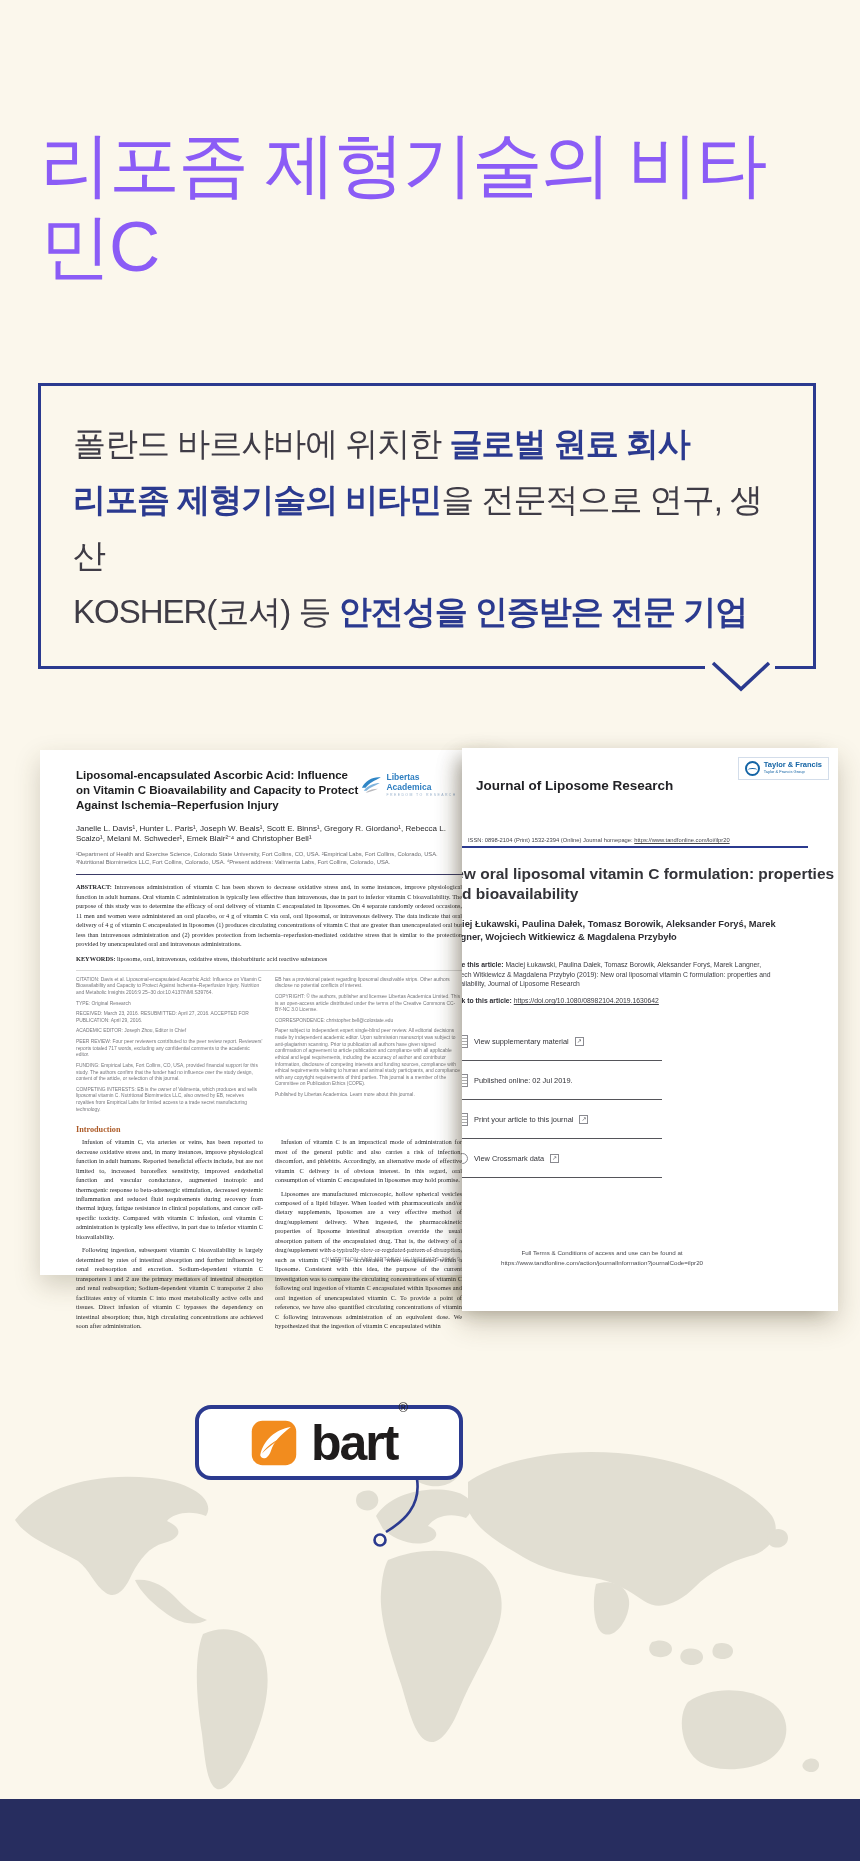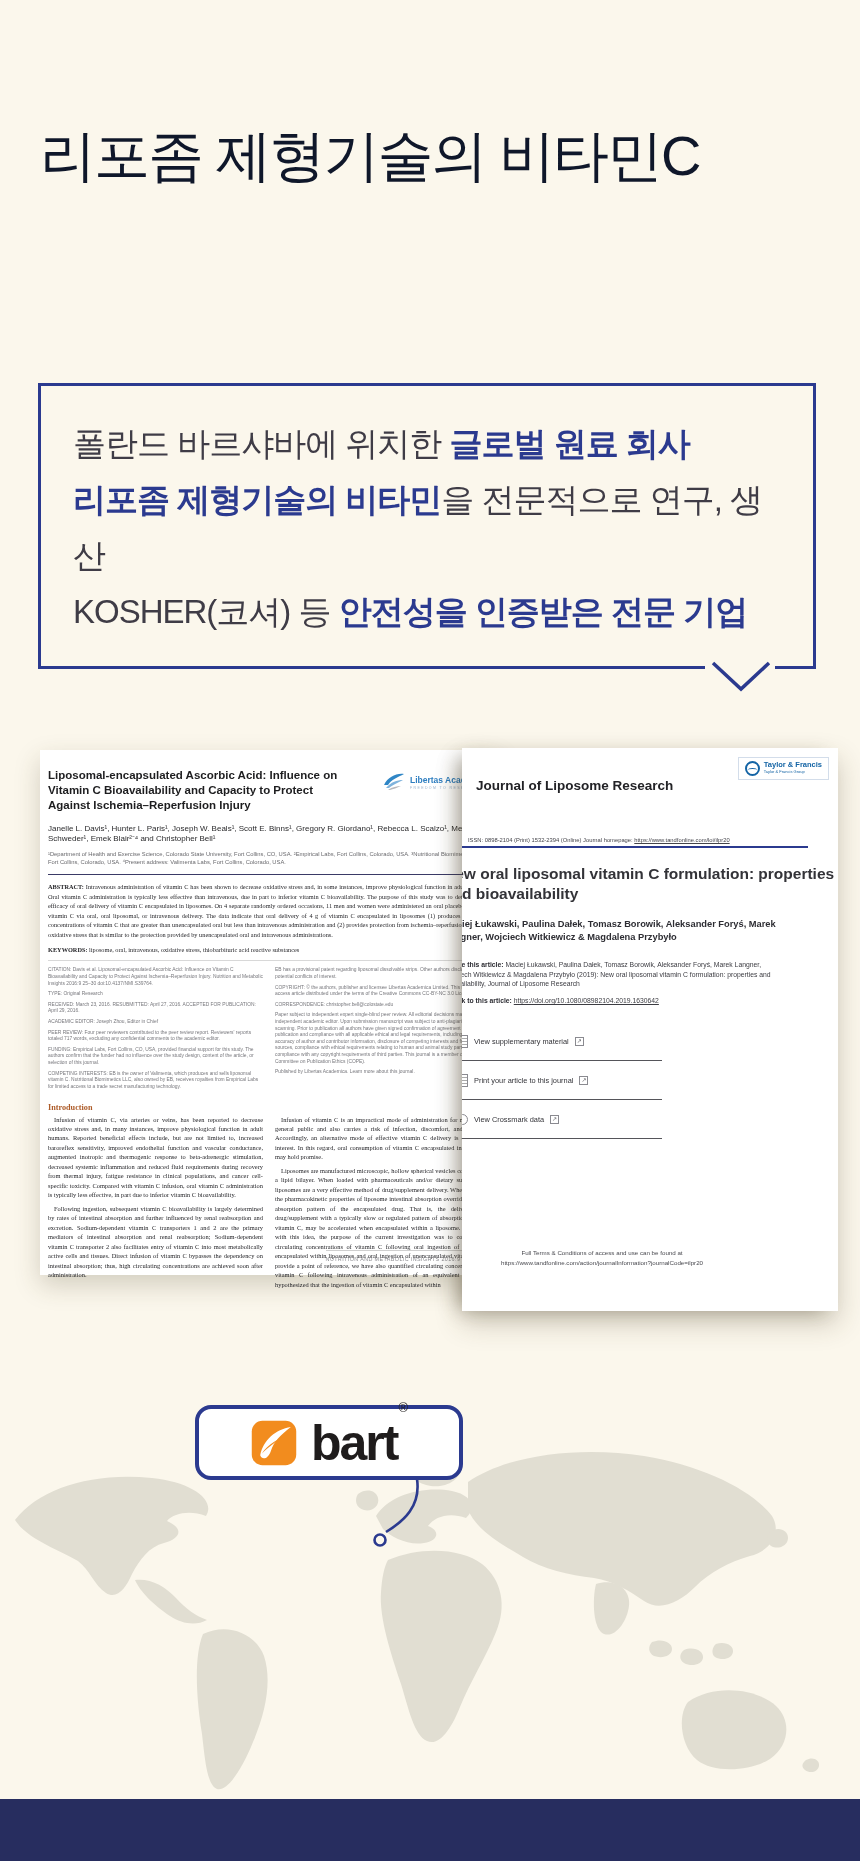--- a/index.html
+++ b/index.html
@@ -3,33 +3,33 @@
 <meta charset="utf-8">
 <style>
   html,body{margin:0;padding:0;}
   body{width:860px;height:1861px;overflow:hidden;background:#fbf7ec;
        font-family:"Liberation Sans", sans-serif;}
   .page{position:relative;width:860px;height:1861px;background:#fbf7ec;overflow:hidden;}
 
   
   .hero{position:absolute;left:40px;top:118px;width:790px;}
   .hero-line1{margin:0;font-size:63px;font-weight:800;letter-spacing:-2px;color:#2e3a8c;line-height:1.15;}
-  .hero-line2{margin:6px 0 6px 0;font-size:56px;font-weight:500;letter-spacing:-2px;color:#0f172a;line-height:1.15;}
+  .hero-line2{margin:6px 0 6px 0;font-size:71px;font-weight:500;letter-spacing:-2px;color:#8b5cf6;line-height:1.15;}
 
   
   .infobox{position:absolute;left:38px;top:383px;width:778px;height:286px;
            border:3px solid #2b3a8f;box-sizing:border-box;padding:30px 32px 0 32px;}
   .box-line{margin:0;font-size:33px;line-height:56px;color:#3f3c46;font-weight:500;letter-spacing:-1px;}
   .box-line .bold{color:#2b3a8f;font-weight:800;}
   .chevron-mask{position:absolute;right:38px;bottom:-3px;width:70px;height:3px;background:#fbf7ec;}
   .chevron{position:absolute;right:40px;bottom:-29px;}
 
   
   .paper{background:#fff;position:absolute;box-sizing:border-box;}
-  .paper-left{left:40px;top:750px;width:458px;height:525px;padding:18px 8px;
+  .paper-left{left:40px;top:750px;width:458px;height:525px;padding:18px 36px;
               box-shadow:0 10px 24px rgba(70,60,30,.22);}
   .pl-head{display:flex;justify-content:space-between;align-items:flex-start;}
   .pl-title{width:300px;font-size:11.5px;font-weight:700;color:#1d1d1f;line-height:1.32;margin:0;}
   .pl-logo{display:flex;align-items:center;gap:4px;margin-top:4px;}
   .pl-logo-txt{display:flex;flex-direction:column;}
   .pl-logo-name{font-size:8.5px;color:#2f7fc1;font-weight:600;}
   .pl-logo-tag{font-size:3.5px;color:#9db4cd;letter-spacing:1.4px;margin-top:1px;}
   .pl-authors{margin:10px 0 0 0;font-size:8px;color:#2a2a2c;line-height:1.35;}
   .pl-affil{margin:5px 0 0 0;font-size:5.8px;color:#6a6a6e;line-height:1.4;}
   .pl-rule{border:none;border-top:1px solid #3a3a66;margin:8px 0 7px 0;}
@@ -179,20 +179,24 @@
       <p class="pr-link"><b>To link to this article:</b> <span class="u">https://doi.org/10.1080/08982104.2019.1630642</span></p>
     </div>
     <div class="pr-rows">
       <div class="pr-row">
         <span class="row-icon"></span>
         <span class="pr-row-label">View supplementary material</span>
         <span class="ext-icon">↗</span>
       </div>
       <div class="pr-row">
         <span class="row-icon"></span>
+        <span class="pr-row-label">Published online: 02 Jul 2019.</span>
+      </div>
+      <div class="pr-row">
+        <span class="row-icon"></span>
         <span class="pr-row-label">Print your article to this journal</span>
         <span class="ext-icon">↗</span>
       </div>
       <div class="pr-row">
         <span class="row-icon round"></span>
         <span class="pr-row-label">View Crossmark data</span>
         <span class="ext-icon">↗</span>
       </div>
     </div>
     <div class="pr-terms">

